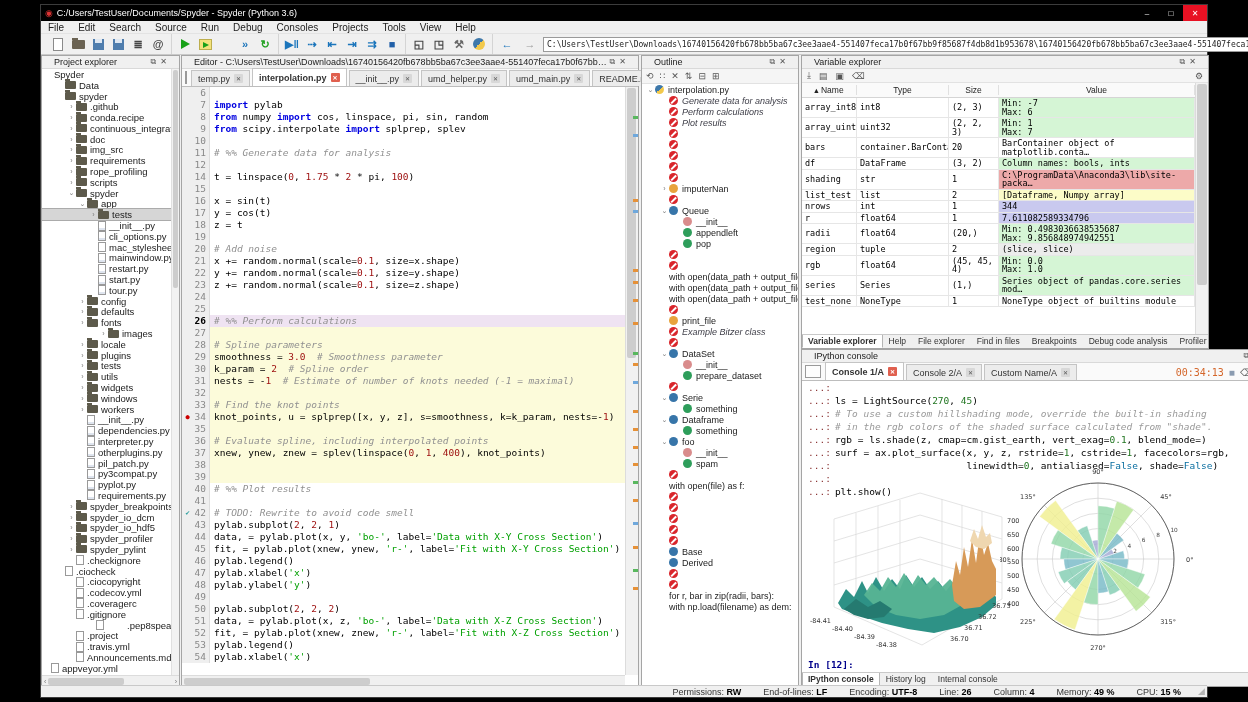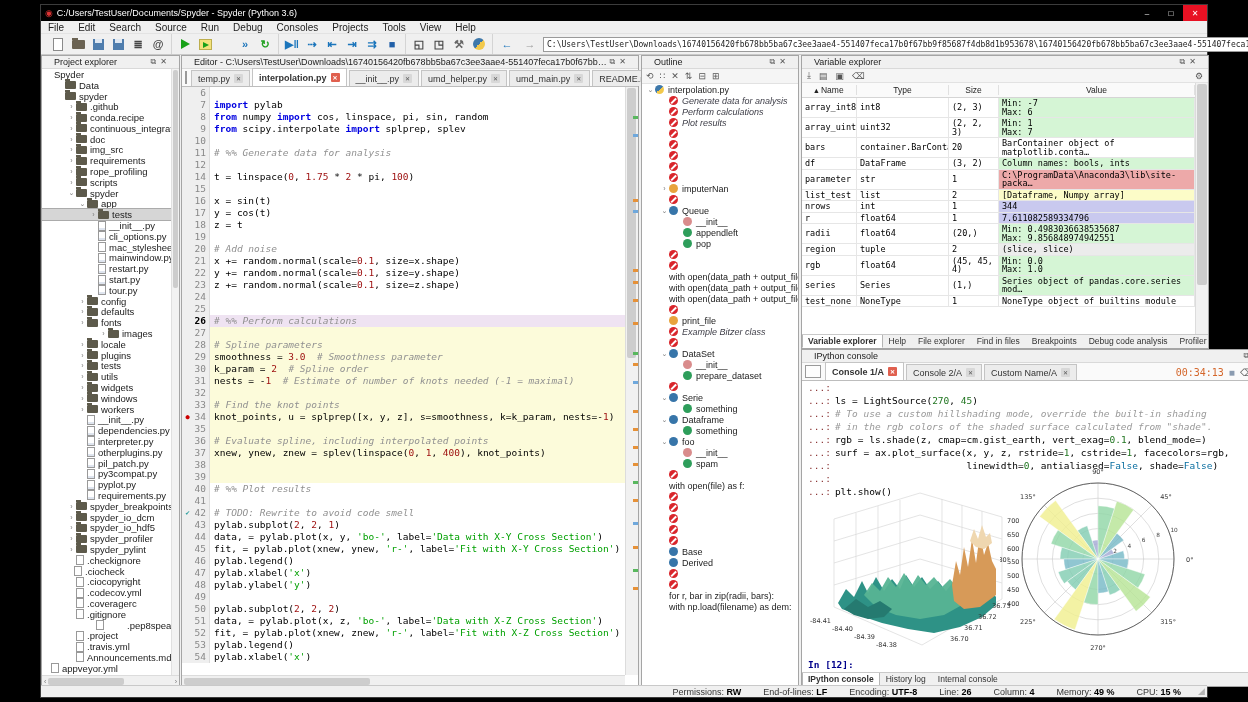--- a/index.html
+++ b/index.html
@@ -439,21 +439,21 @@
           <div class="trow" style="padding-left: 25px;">
             <span class="tarrow">›</span>
             <span class="ticon t-folder"></span>
             <span>spyder_pylint</span>
           </div>
           <div class="trow" style="padding-left: 25px;">
             <span class="tarrow"></span>
             <span class="ticon t-file"></span>
             <span>.checkignore</span>
           </div>
-          <div class="trow" style="padding-left: 23px;">
+          <div class="trow" style="padding-left: 14px;">
             <span class="tarrow"></span>
             <span class="ticon t-file"></span>
             <span>.ciocheck</span>
           </div>
           <div class="trow" style="padding-left: 25px;">
             <span class="tarrow"></span>
             <span class="ticon t-file"></span>
             <span>.ciocopyright</span>
           </div>
           <div class="trow" style="padding-left: 25px;">
@@ -920,21 +920,21 @@
             <div class="c-size">20</div>
             <div class="c-val bg-w">BarContainer object of matplotlib.conta…</div>
           </div>
           <div class="vrow">
             <div class="c-name">df</div>
             <div class="c-type">DataFrame</div>
             <div class="c-size">(3, 2)</div>
             <div class="c-val bg-g">Column names: bools, ints</div>
           </div>
           <div class="vrow">
-            <div class="c-name">parameter</div>
+            <div class="c-name">shading</div>
             <div class="c-type">str</div>
             <div class="c-size">1</div>
             <div class="c-val bg-s">C:\ProgramData\Anaconda3\lib\site-packa…</div>
           </div>
           <div class="vrow">
             <div class="c-name">list_test</div>
             <div class="c-type">list</div>
             <div class="c-size">2</div>
             <div class="c-val bg-y">[Dataframe, Numpy array]</div>
           </div>

